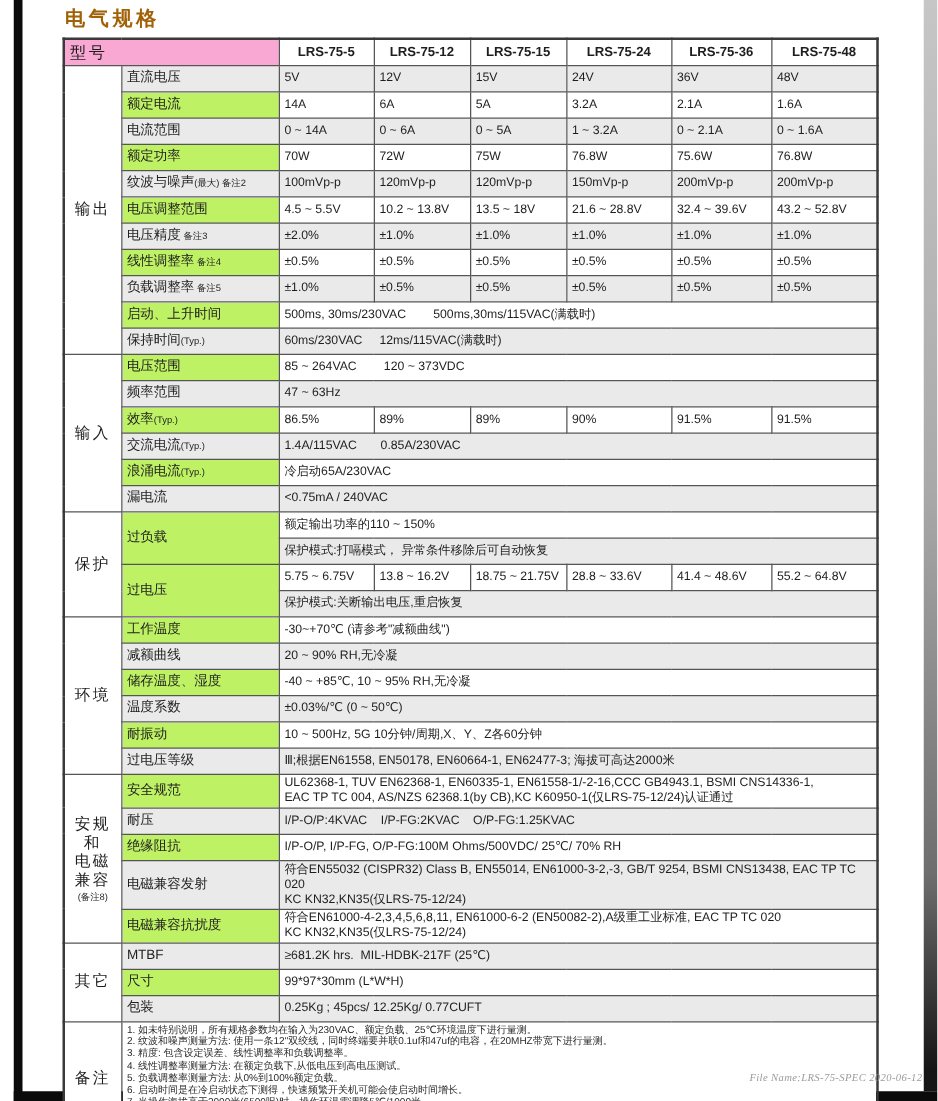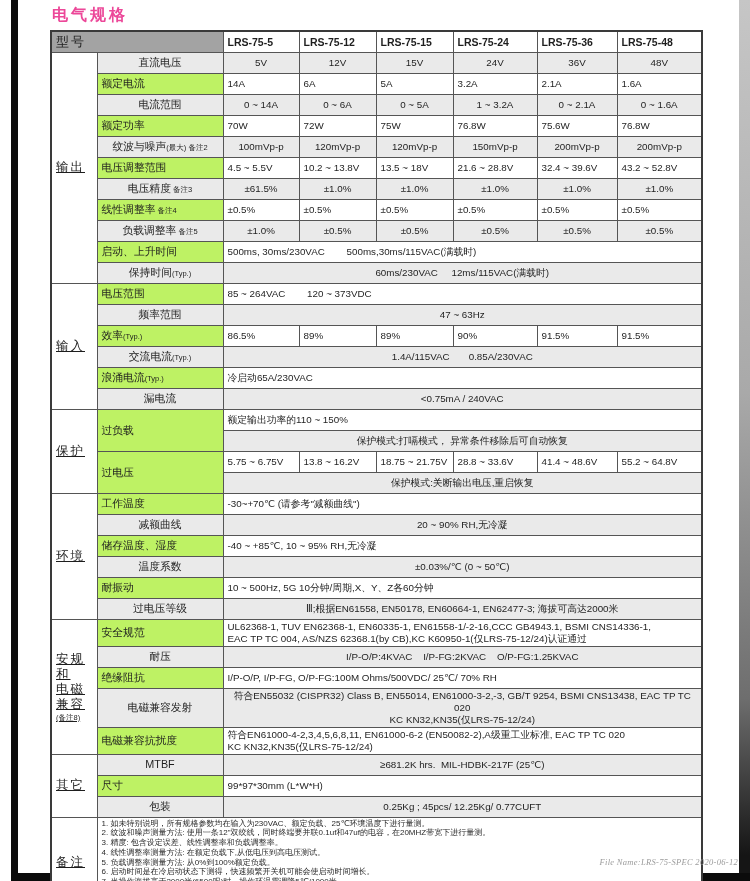--- a/index.html
+++ b/index.html
@@ -7,45 +7,45 @@
     width:750px;height:881px;position:relative;background:#ffffff;
     font-family:"Liberation Sans","DejaVu Sans",sans-serif;color:#1e1e1e;
     overflow:hidden;
   }
   .scan-bar-left{position:absolute;left:11px;top:0;width:7px;height:881px;background:#0b0b0b;}
   .scan-bar-bottom{position:absolute;left:11px;top:873px;width:739px;height:8px;background:#0b0b0b;}
   .scan-band-right{position:absolute;left:739px;top:0;width:11px;height:873px;
     background:linear-gradient(180deg,#c6c6c6 0%,#a9a9a9 45%,#6e6e6e 80%,#151515 98%);}
   .page-title{
     position:absolute;left:52px;top:5px;font-size:16px;font-weight:600;
-    color:#ec4899;letter-spacing:3px;text-align:right;
+    color:#a16207;letter-spacing:3px;text-align:right;
   }
   table.spec{
     position:absolute;left:50px;top:30px;width:651px;
     border-collapse:collapse;table-layout:fixed;
     border:2px solid #3a3a3a;
   }
   table.spec td{
     border:1px solid #555;padding:1px 4px;vertical-align:middle;
     line-height:1.22;height:18px;overflow:hidden;
   }
-  td.cap{font-size:13px;letter-spacing:2px;padding-left:6px;height:21px;background:#a3a3a3;}
-  td.mod{font-weight:bold;font-size:10.5px;background:#fff;height:21px;}
+  td.cap{font-size:13px;letter-spacing:2px;padding-left:6px;height:21px;background:#f9a8d4;}
+  td.mod{font-weight:bold;font-size:10.5px;background:#fff;height:21px;text-align:center;}
   td.sec{
-    font-size:12.5px;letter-spacing:2px;background:#fff;
-    white-space:pre-line;line-height:1.5;padding:0 1px;text-decoration:underline;
+    text-align:center;font-size:12.5px;letter-spacing:2px;background:#fff;
+    white-space:pre-line;line-height:1.5;padding:0 1px;
   }
   td.sec .sm{display:block;letter-spacing:0;}
   td.lbl{font-size:10.8px;white-space:nowrap;background:#bef264;font-weight:500;}
   td.val{font-size:9.8px;white-space:pre-wrap;background:#fff;}
   td.notes{
     font-size:8px;line-height:1.42;white-space:pre-wrap;vertical-align:top;
     padding:3px 6px;background:#fff;color:#2a2a2a;
   }
-  tr.sh td.lbl, tr.sh td.val{background:var(--stripe,#eaeaea);text-align:center;}
+  tr.sh td.lbl, tr.sh td.val{background:var(--stripe,#eaeaea);}
   .sm{font-size:7.5px;letter-spacing:0;}
   .file-footer{
     position:absolute;left:300px;top:857px;width:438px;text-align:right;
     font-size:8.5px;color:#9b9b9b;font-style:italic;
     font-family:"Liberation Serif","DejaVu Serif",serif;letter-spacing:0.3px;
   }
 </style>
 </head>
 <body>
 
@@ -126,21 +126,21 @@
         <td class="lbl"><span>电压调整范围</span></td>
         <td class="val"><span>4.5 ~ 5.5V</span></td>
         <td class="val"><span>10.2 ~ 13.8V</span></td>
         <td class="val"><span>13.5 ~ 18V</span></td>
         <td class="val"><span>21.6 ~ 28.8V</span></td>
         <td class="val"><span>32.4 ~ 39.6V</span></td>
         <td class="val"><span>43.2 ~ 52.8V</span></td>
       </tr>
       <tr class="sh">
         <td class="lbl"><span>电压精度</span><span class="sm">  备注3</span></td>
-        <td class="val"><span>±61.5%</span></td>
+        <td class="val"><span>±2.0%</span></td>
         <td class="val"><span>±1.0%</span></td>
         <td class="val"><span>±1.0%</span></td>
         <td class="val"><span>±1.0%</span></td>
         <td class="val"><span>±1.0%</span></td>
         <td class="val"><span>±1.0%</span></td>
       </tr>
       <tr>
         <td class="lbl"><span>线性调整率</span><span class="sm"> 备注4</span></td>
         <td class="val"><span>±0.5%</span></td>
         <td class="val"><span>±0.5%</span></td>

